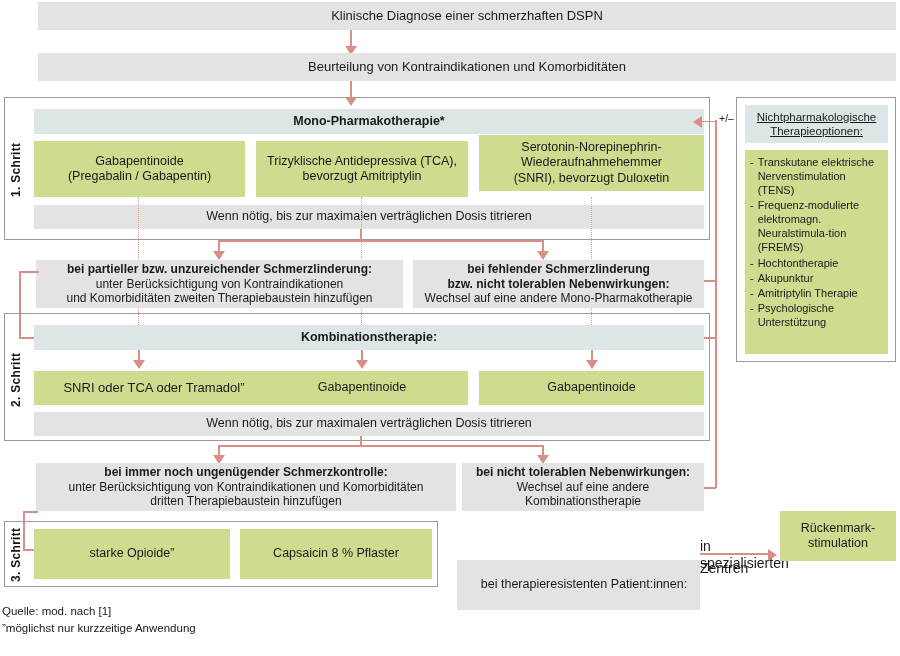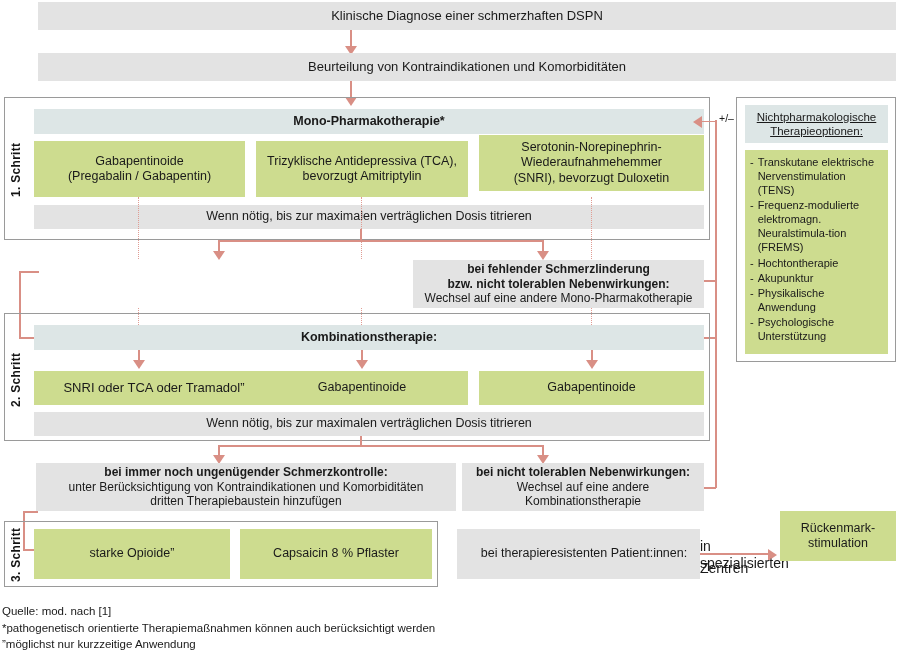--- a/index.html
+++ b/index.html
@@ -121,20 +121,25 @@
   <div class="dot" style="left:361px;top:197px;height:62px;"></div>
   <div class="dot" style="left:591px;top:197px;height:62px;"></div>
 
   <div class="ln lnv" style="left:360px;top:229px;height:12px;"></div>
   <div class="ln lnh" style="left:218px;top:240px;width:325px;"></div>
   <div class="ln lnv" style="left:218px;top:240px;height:13px;"></div>
   <div class="ln lnv" style="left:542px;top:240px;height:13px;"></div>
   <div class="arrow-d" style="left:213px;top:251px;"></div>
   <div class="arrow-d" style="left:537px;top:251px;"></div>
 
+  <div class="box gray" style="left:36px;top:260px;width:367px;height:48px;font-size:12px;flex-direction:column;">
+    <div class="bold" style="white-space:pre-line;">bei partieller bzw. unzureichender Schmerzlinderung:</div>
+    <div style="white-space:pre-line;">unter Berücksichtigung von Kontraindikationen
+und Komorbiditäten zweiten Therapiebaustein hinzufügen</div>
+  </div>
 
   <div class="box gray" style="left:413px;top:260px;width:291px;height:48px;font-size:12px;flex-direction:column;">
     <div class="bold" style="white-space:pre-line;">bei fehlender Schmerzlinderung
 bzw. nicht tolerablen Nebenwirkungen:</div>
     <div style="white-space:pre-line;">Wechsel auf eine andere Mono-Pharmakotherapie</div>
   </div>
 
   <div class="ln lnh" style="left:19px;top:271px;width:20px;"></div>
   <div class="ln lnv" style="left:19px;top:271px;height:67px;"></div>
   <div class="ln lnh" style="left:19px;top:337px;width:17px;"></div>
@@ -193,21 +198,21 @@
   <div class="ln lnv" style="left:23px;top:511px;height:39px;"></div>
   <div class="ln lnh" style="left:23px;top:549px;width:14px;"></div>
   <div class="arrow-r" style="left:34px;top:545px;"></div>
 
   <div class="step-frame" style="left:4px;top:521px;width:434px;height:66px;"></div>
   <div class="step-label" style="left:8px;top:527px;width:16px;height:56px;">3. Schritt</div>
 
   <div class="box green" style="left:34px;top:529px;width:196px;height:50px;font-size:12.5px;">starke Opioide”</div>
   <div class="box green" style="left:240px;top:529px;width:192px;height:50px;font-size:12.5px;">Capsaicin 8 % Pflaster</div>
 
-  <div class="box gray" style="left:457px;top:529px;width:243px;height:50px;font-size:12.5px;padding-left:17px;">bei therapieresistenten Patient:innen:</div>
+  <div class="box gray" style="left:457px;top:560px;width:243px;height:50px;font-size:12.5px;padding-left:17px;">bei therapieresistenten Patient:innen:</div>
 
   <div class="ln lnh" style="left:700px;top:553px;width:70px;"></div>
   <div class="arrow-r" style="left:768px;top:549px;"></div>
   <div class="smalllbl" style="left:700px;top:538px;width:72px;">in spezialisierten</div>
   <div class="smalllbl" style="left:700px;top:560px;width:72px;">Zentren</div>
 
   <div class="box green" style="left:780px;top:511px;width:116px;height:50px;font-size:12.5px;">Rückenmark-
 stimulation</div>
 
   <div class="sidebar" style="left:736px;top:97px;width:160px;height:265px;"></div>
@@ -225,27 +230,26 @@
     <div class="side-item">
       <span class="side-dash">-</span>
       <span class="side-txt">Hochtontherapie</span>
     </div>
     <div class="side-item">
       <span class="side-dash">-</span>
       <span class="side-txt">Akupunktur</span>
     </div>
     <div class="side-item">
       <span class="side-dash">-</span>
-      <span class="side-txt">Physikalische Anwendung</span>
+      <span class="side-txt">Amitriptylin Therapie</span>
     </div>
     <div class="side-item">
       <span class="side-dash">-</span>
       <span class="side-txt">Psychologische Unterstützung</span>
     </div>
   </div>
 
   <div class="footer" style="left:2px;top:603px;">
     <div>Quelle: mod. nach [1]</div>
-    <div>*pathogenetisch orientierte Therapiemaßnahmen können auch berücksichtigt werden</div>
     <div>”möglichst nur kurzzeitige Anwendung</div>
   </div>
 
 </div>
 
 </body></html>

